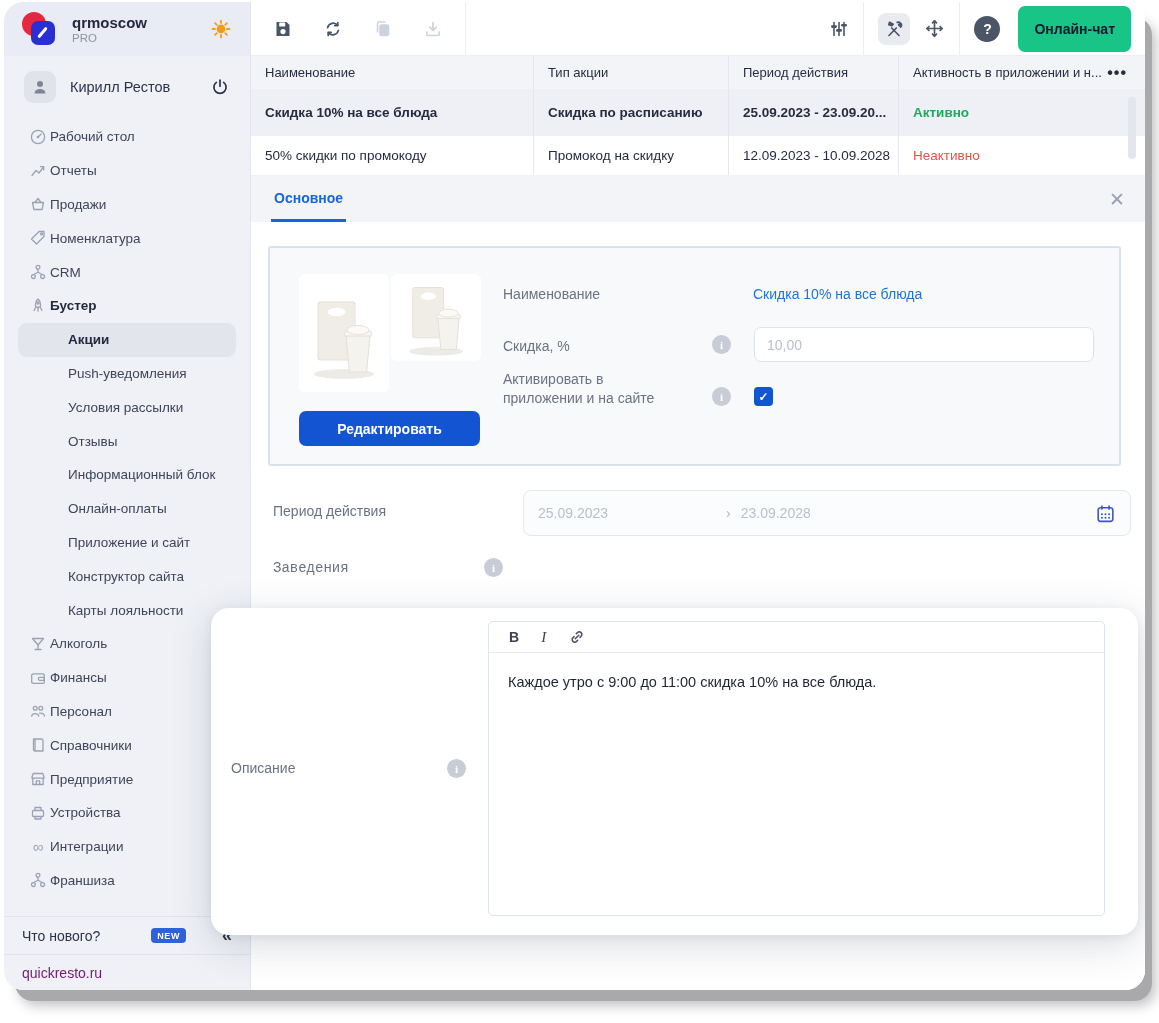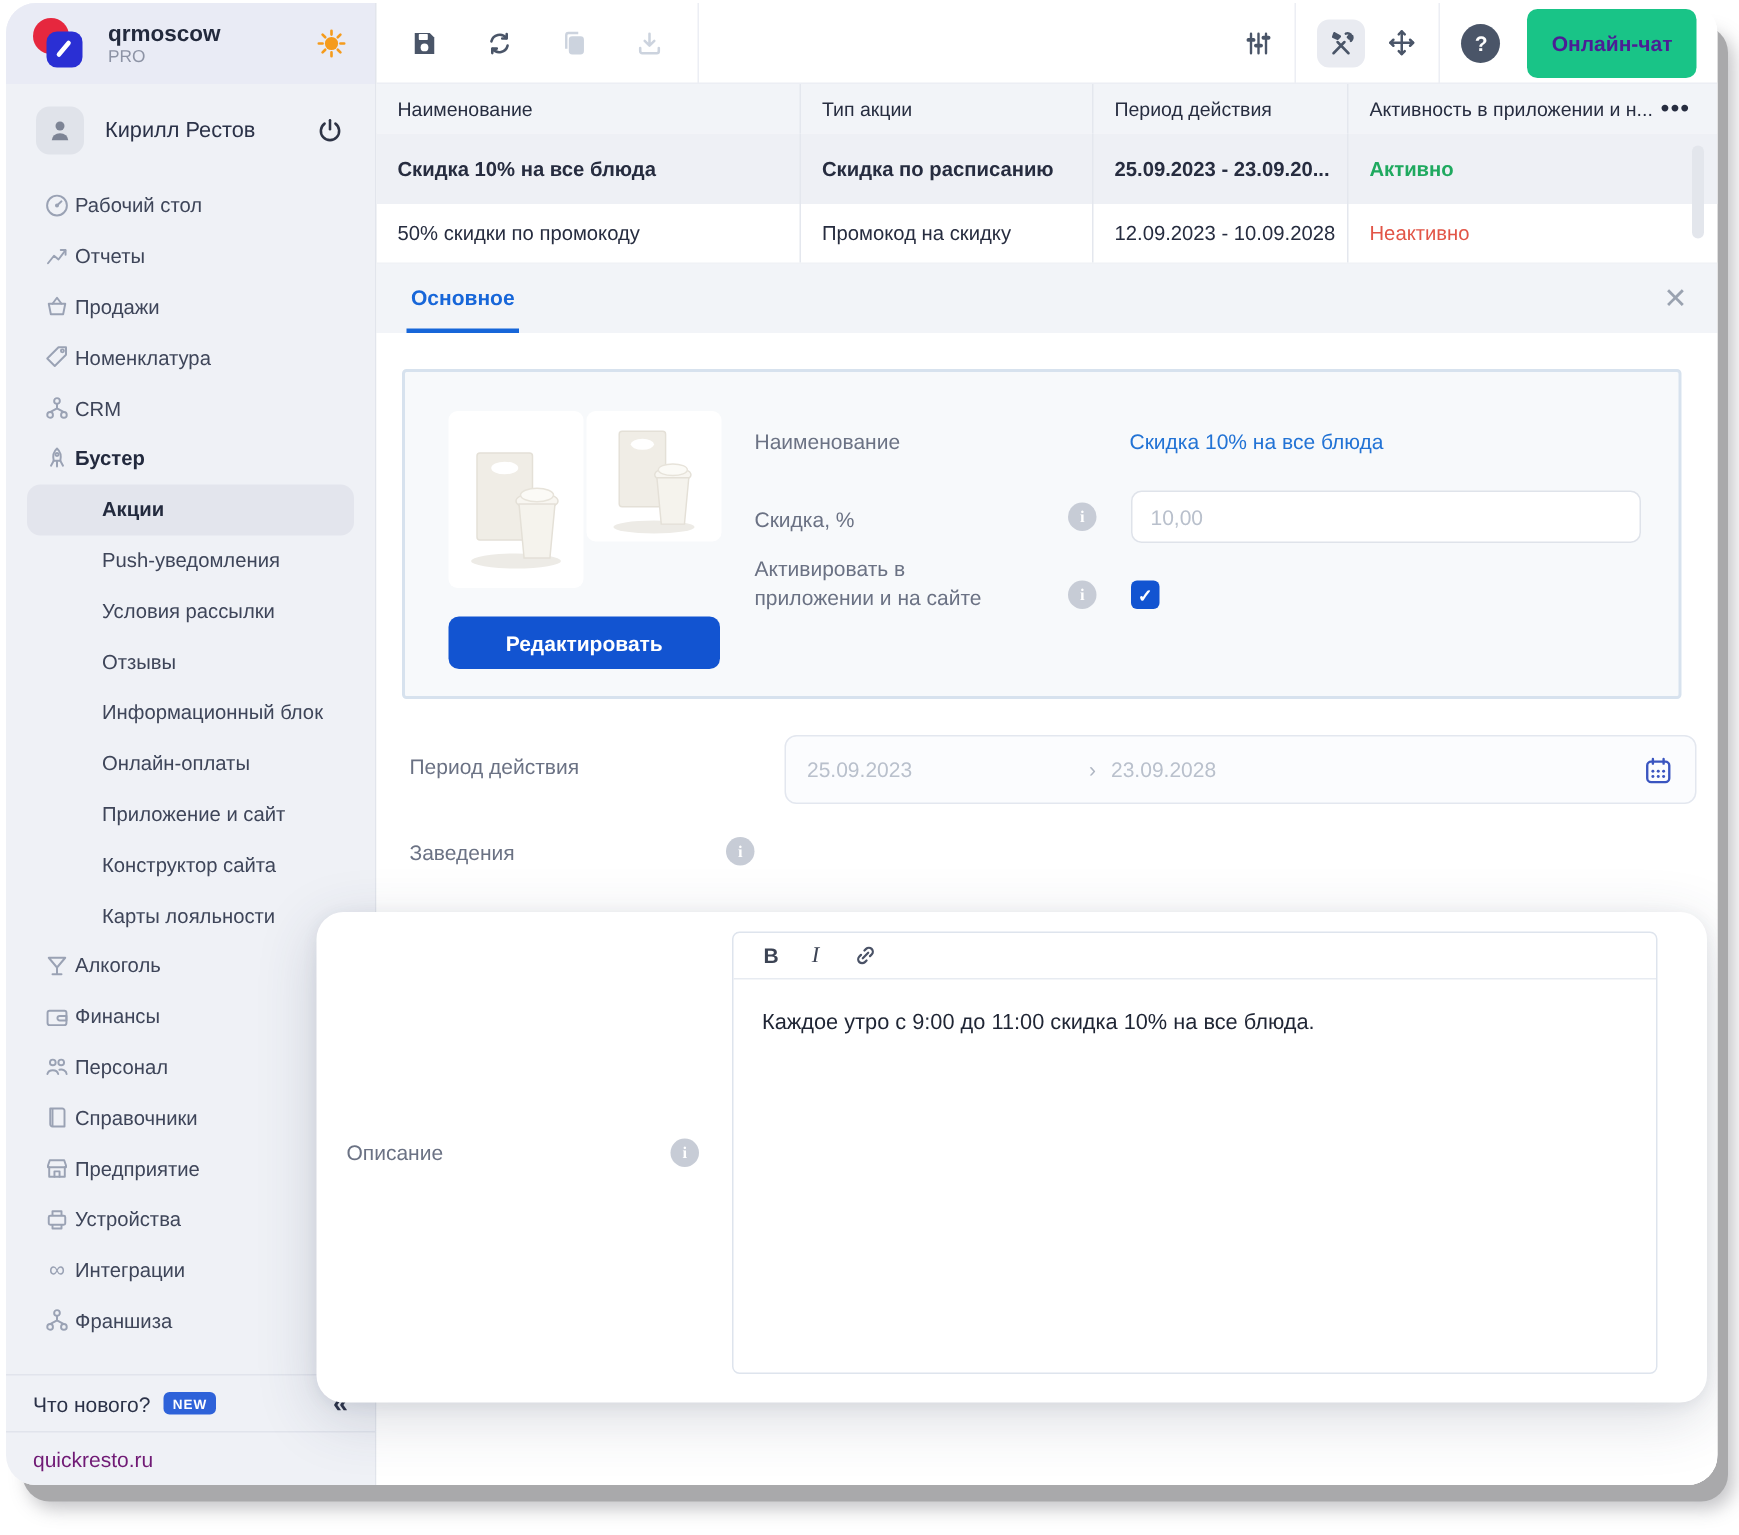--- a/index.html
+++ b/index.html
@@ -23,34 +23,34 @@
   .user-name{font-size:14.5px;color:#2b3248;}
   .power{margin-left:auto;display:flex;}
   .sb-list{flex:1;padding-top:10px;overflow:hidden;}
   .si{height:33.8px;display:flex;align-items:center;padding:0 16px 0 24px;gap:2px;font-size:13.5px;color:#3e4559;cursor:pointer;}
   .si .ic{width:20px;display:flex;justify-content:center;align-items:center;flex-shrink:0;color:#9aa2b4;font-size:15px;}
   .si.sub{padding-left:64px;}
   .si.bold{font-weight:700;color:#232a3e;}
   .si.selected{background:#e3e5ed;border-radius:9px;margin:0 14px;padding-left:50px;font-weight:700;color:#232a3e;}
   .sb-footer{flex-shrink:0;}
   .sb-row1{height:38px;border-top:1px solid #e1e4ec;display:flex;align-items:center;padding:0 18px;gap:9px;font-size:14px;color:#2b3248;}
-  .badge-new{background:#2e62d9;color:#fff;font-size:9px;font-weight:700;padding:2.5px 6px;border-radius:4px;letter-spacing:.6px;}
+  .badge-new{background:#2e62d9;color:#fff;font-size:9px;font-weight:700;padding:2.5px 6px;border-radius:4px;letter-spacing:.6px;margin-left:42px;}
   .collapse{margin-left:auto;font-size:18px;color:#2b3248;font-weight:700;cursor:pointer;}
   .sb-row2{height:36px;border-top:1px solid #e1e4ec;display:flex;align-items:center;padding:0 18px;font-size:14px;color:#701a75;}
   
   .main{flex:1;display:flex;flex-direction:column;position:relative;border-left:1px solid #e2e5ec;background:#fff;min-width:0;}
   .m-toolbar{height:54px;display:flex;align-items:center;padding:0 14px;border-bottom:1px solid #eceef4;flex-shrink:0;}
   .tb-group{display:flex;align-items:center;gap:30px;padding:0 8px;}
   .tb-divider{width:1px;height:54px;background:#eceef4;margin:0 14px;}
   .tb-right{margin-left:auto;display:flex;align-items:center;}
   .tb-btn{display:flex;align-items:center;justify-content:center;cursor:pointer;}
   .tools-active{background:#e9ebf1;border-radius:8px;padding:6px;}
   .move-btn{margin-left:14px;}
   .help{width:26px;height:26px;border-radius:50%;background:#4a5568;color:#fff;font-weight:700;display:flex;align-items:center;justify-content:center;font-size:14px;cursor:pointer;}
-  .chat-btn{background:#19c487;color:#4c1d95;font-size:14px;font-weight:600;padding:0 16px;height:46px;border-radius:7px;border:none;margin-left:18px;cursor:pointer;font-family:inherit;}
+  .chat-btn{background:#19c487;color:#0f172a;font-size:14px;font-weight:600;padding:0 16px;height:46px;border-radius:7px;border:none;margin-left:18px;cursor:pointer;font-family:inherit;}
   
   .t-header{height:33px;background:#f2f4f8;display:flex;font-size:13px;color:#272d40;align-items:stretch;flex-shrink:0;}
   .t-cell{display:flex;align-items:center;padding-left:14px;}
   .c1{width:282px;}.c2{width:195px;border-left:1px solid #e4e7ee;}
   .c3{width:170px;border-left:1px solid #e4e7ee;}
   .c4{flex:1;border-left:1px solid #e4e7ee;min-width:0;}
   .c4 .trunc{white-space:nowrap;overflow:hidden;text-overflow:ellipsis;max-width:195px;}
   .more-dots{margin-left:auto;padding-right:18px;color:#272d40;font-size:16px;font-weight:700;letter-spacing:1px;cursor:pointer;}
   .t-row{display:flex;align-items:stretch;font-size:13.5px;color:#262c3f;cursor:pointer;flex-shrink:0;}
   .t-row.sel{background:#eef0f5;font-weight:700;height:47px;}
@@ -457,21 +457,21 @@
                 <circle cx="10" cy="10.6" r=".95"></circle>
                 <circle cx="13.4" cy="10.6" r=".95"></circle>
                 <circle cx="6.6" cy="14" r=".95"></circle>
                 <circle cx="10" cy="14" r=".95"></circle>
                 <circle cx="13.4" cy="14" r=".95"></circle>
               </g>
             </svg>
         </span>
       </div>
 
-      <span class="lbl" style="left:22px;top:338px;">Заведения</span>
+      <span class="lbl" style="left:22px;top:338px;font-family:Liberation Mono, monospace;">Заведения</span>
       <span class="info" style="left:233px;top:336px;">i</span>
 
       <div class="desc-panel">
         <span class="desc-lbl">Описание</span>
         <span class="info desc-info">i</span>
         <div class="editor">
           <div class="ed-toolbar">
             <span class="ed-b">B</span>
             <span class="ed-i">I</span>
             <span class="ed-link">

